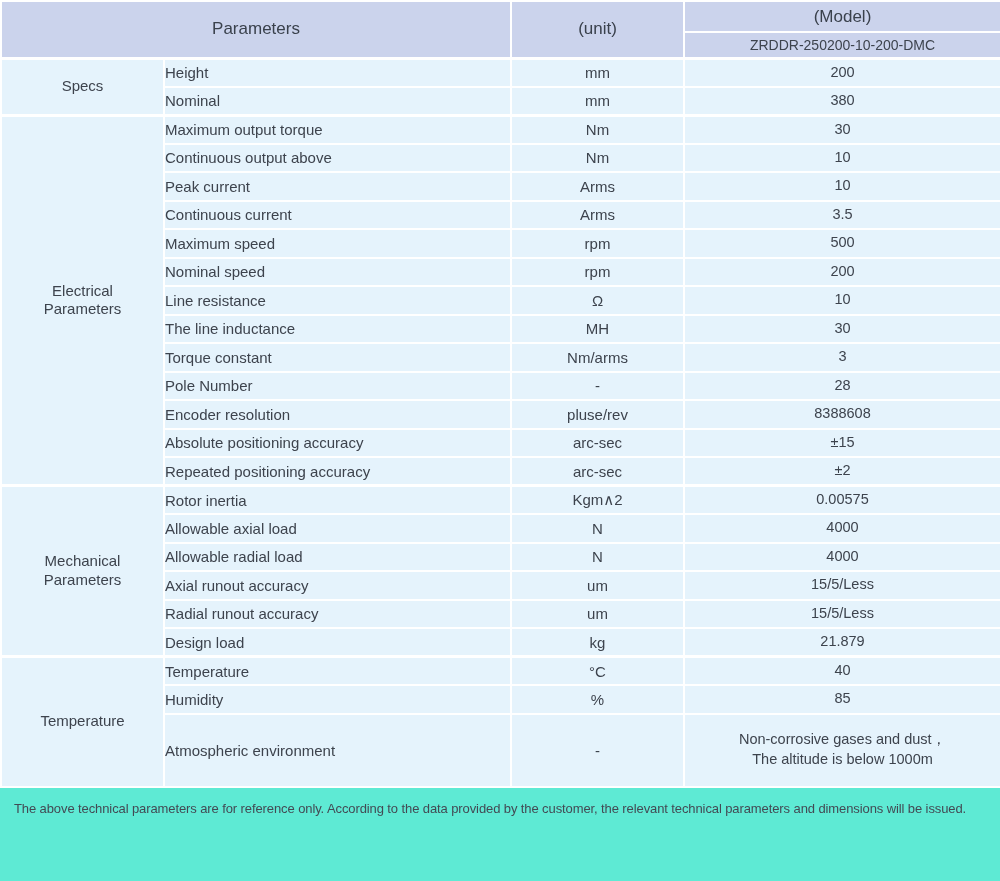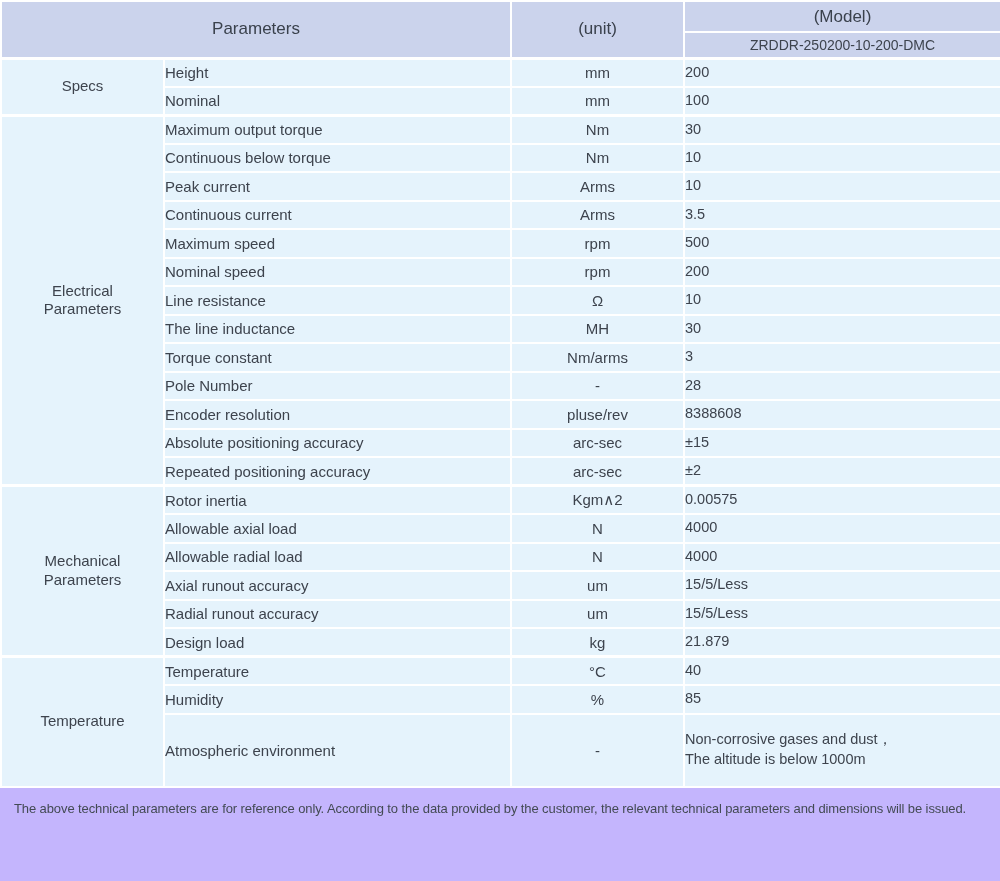--- a/index.html
+++ b/index.html
@@ -6,21 +6,21 @@
   html, body {
     margin: 0;
     padding: 0;
     background: #ffffff;
     font-family: "Liberation Sans", "DejaVu Sans", sans-serif;
     color: #3d434d;
   }
   .page {
     width: 1000px;
     height: 881px;
-    background: #c4b5fd;
+    background: #5eead4;
     overflow: hidden;
   }
   table.spec-table {
     width: 1000px;
     border-collapse: collapse;
     table-layout: fixed;
   }
   table.spec-table th,
   table.spec-table td {
     border: 2px solid #ffffff;
@@ -59,21 +59,21 @@
     text-align: left;
     padding-left: 28px;
     font-size: 15px;
     margin-left: 43px;
   }
   td.param-unit {
     text-align: center;
     font-size: 15px;
   }
   td.param-value {
-    text-align: left;
+    text-align: center;
     font-size: 14.5px;
     white-space: pre-line;
     line-height: 1.35;
     margin-left: 13px;
   }
   tr.tall td { height: 73px; }
   .footer-note {
     margin-top: 13px;
     padding-left: 14px;
     font-size: 13px;
@@ -106,33 +106,33 @@
   <tbody>
         <tr>
           <th rowspan="2" class="section-label">Specs</th>
           <td class="param-name">Height</td>
           <td class="param-unit">mm</td>
           <td class="param-value">200</td>
         </tr>
         <tr>
           <td class="param-name">Nominal</td>
           <td class="param-unit">mm</td>
-          <td class="param-value">100</td>
+          <td class="param-value">380</td>
         </tr>
       </tbody>
       <tbody>
         <tr>
           <th rowspan="13" class="section-label">Electrical
 Parameters</th>
           <td class="param-name">Maximum output torque</td>
           <td class="param-unit">Nm</td>
           <td class="param-value">30</td>
         </tr>
         <tr>
-          <td class="param-name">Continuous below torque</td>
+          <td class="param-name">Continuous output above</td>
           <td class="param-unit">Nm</td>
           <td class="param-value">10</td>
         </tr>
         <tr>
           <td class="param-name">Peak current</td>
           <td class="param-unit">Arms</td>
           <td class="param-value">10</td>
         </tr>
         <tr>
           <td class="param-name">Continuous current</td>

